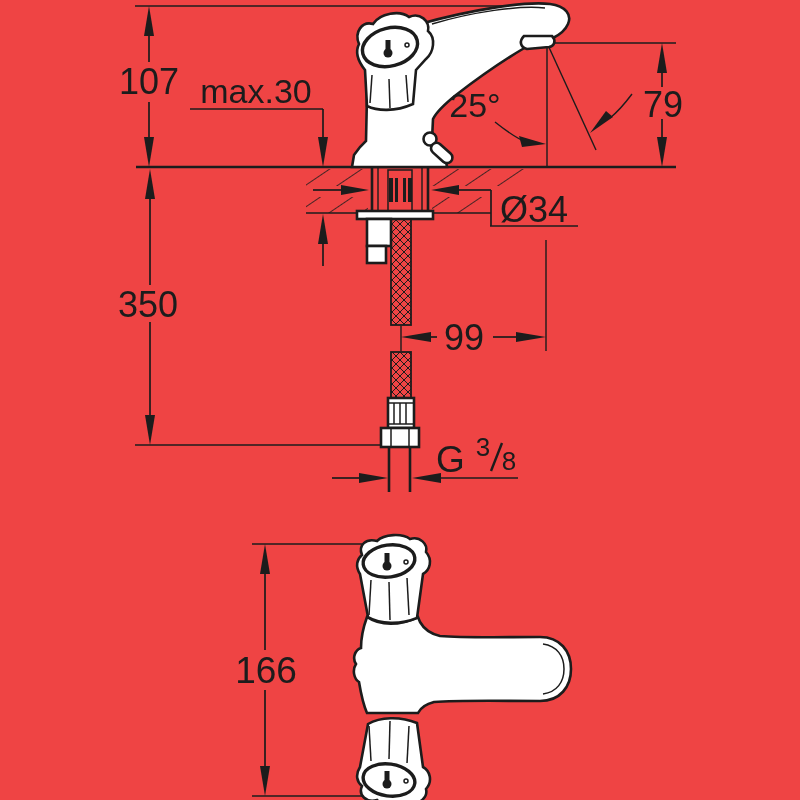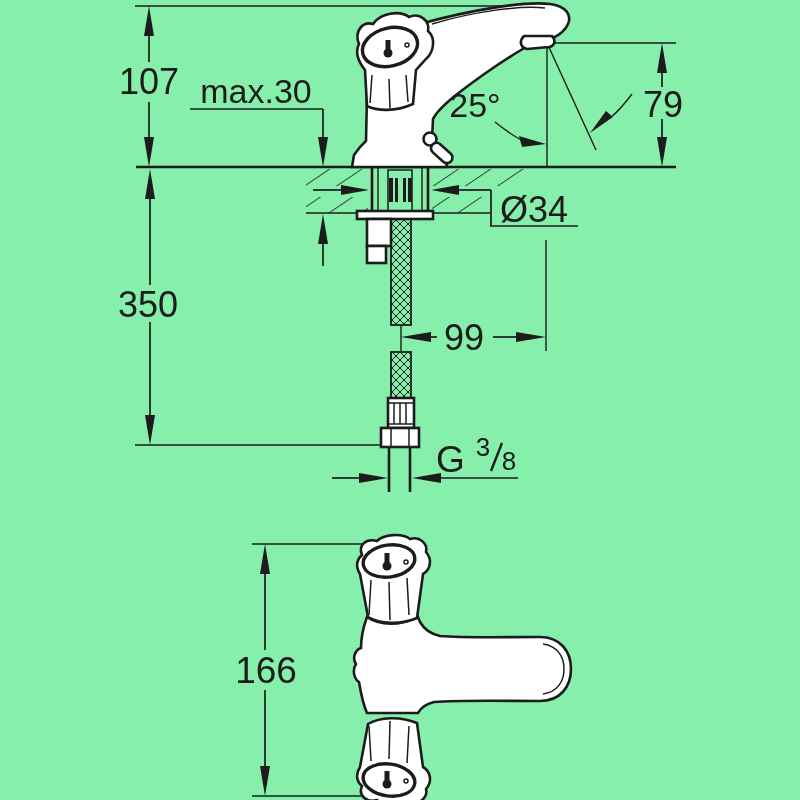--- a/index.html
+++ b/index.html
@@ -1,16 +1,16 @@
 <!DOCTYPE html>
 <html><head>
 <meta charset="utf-8">
 <style>
   html,body{margin:0;padding:0;background:#ffffff;}
-  .stage{width:800px;height:800px;position:relative;background:#86efac;overflow:hidden;}
+  .stage{width:800px;height:800px;position:relative;background:#ef4444;overflow:hidden;}
   svg{display:block;}
   text{font-family:"Liberation Sans","DejaVu Sans",sans-serif;fill:#1c1c1c;}
   .dim{font-size:36px;}
   .dim-sm{font-size:34px;}
   .dim-frac{font-size:26px;}
   .ln{stroke:#1c1c1c;stroke-width:1.7;fill:none;}
   .ln-thin{stroke:#1c1c1c;stroke-width:1.4;fill:none;}
   .ln-heavy{stroke:#1c1c1c;stroke-width:2.6;fill:none;}
   .outline{stroke:#1c1c1c;stroke-width:2.6;fill:#ffffff;}
   .outline-thick{stroke:#1c1c1c;stroke-width:3.4;fill:#ffffff;}

